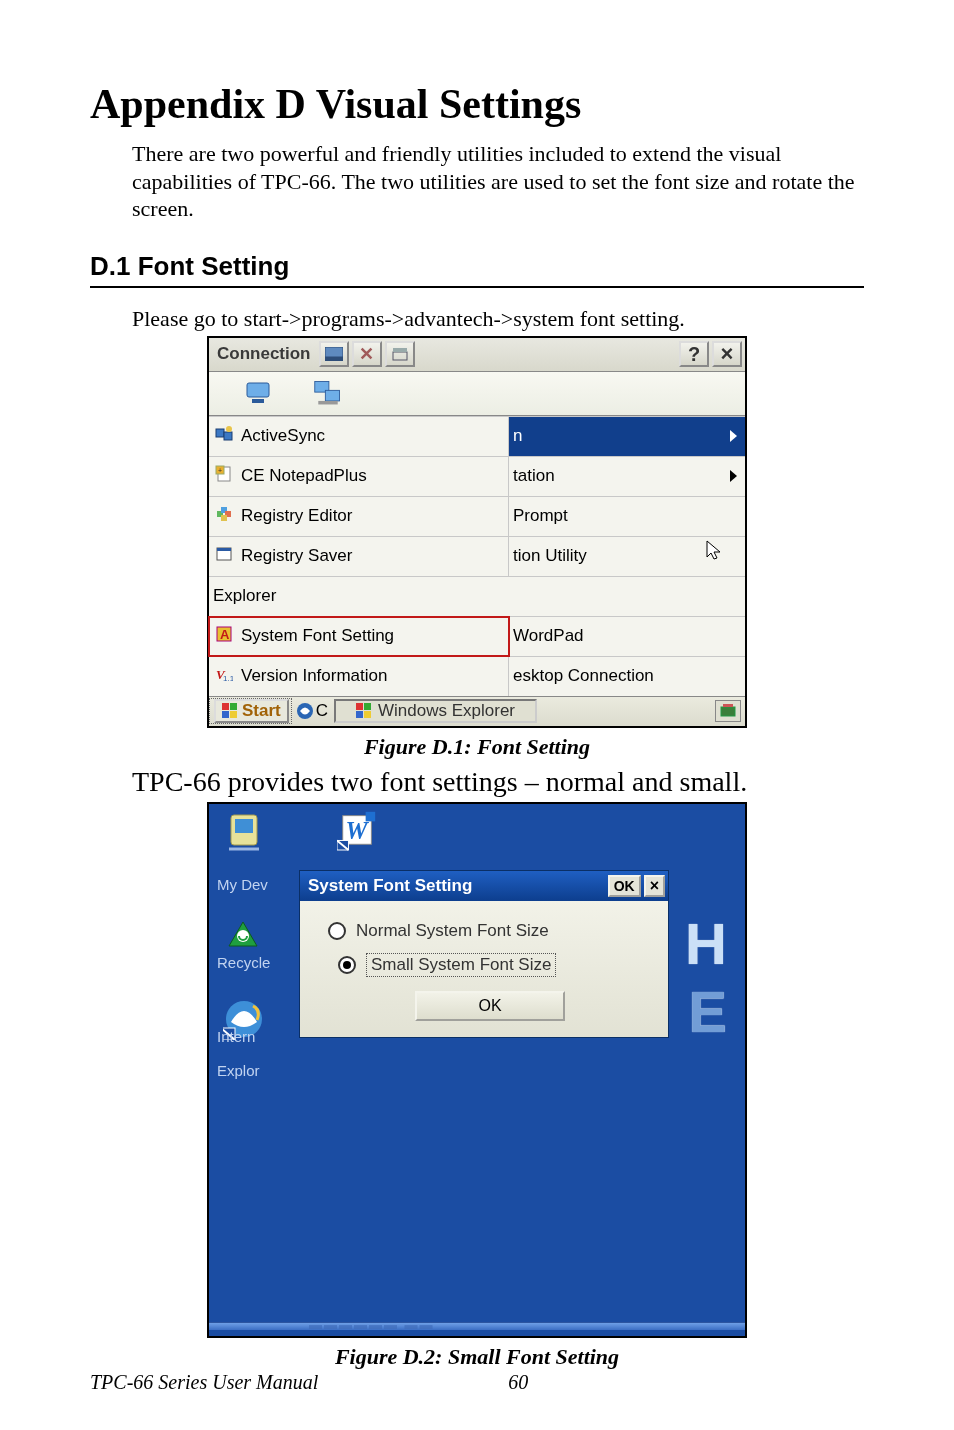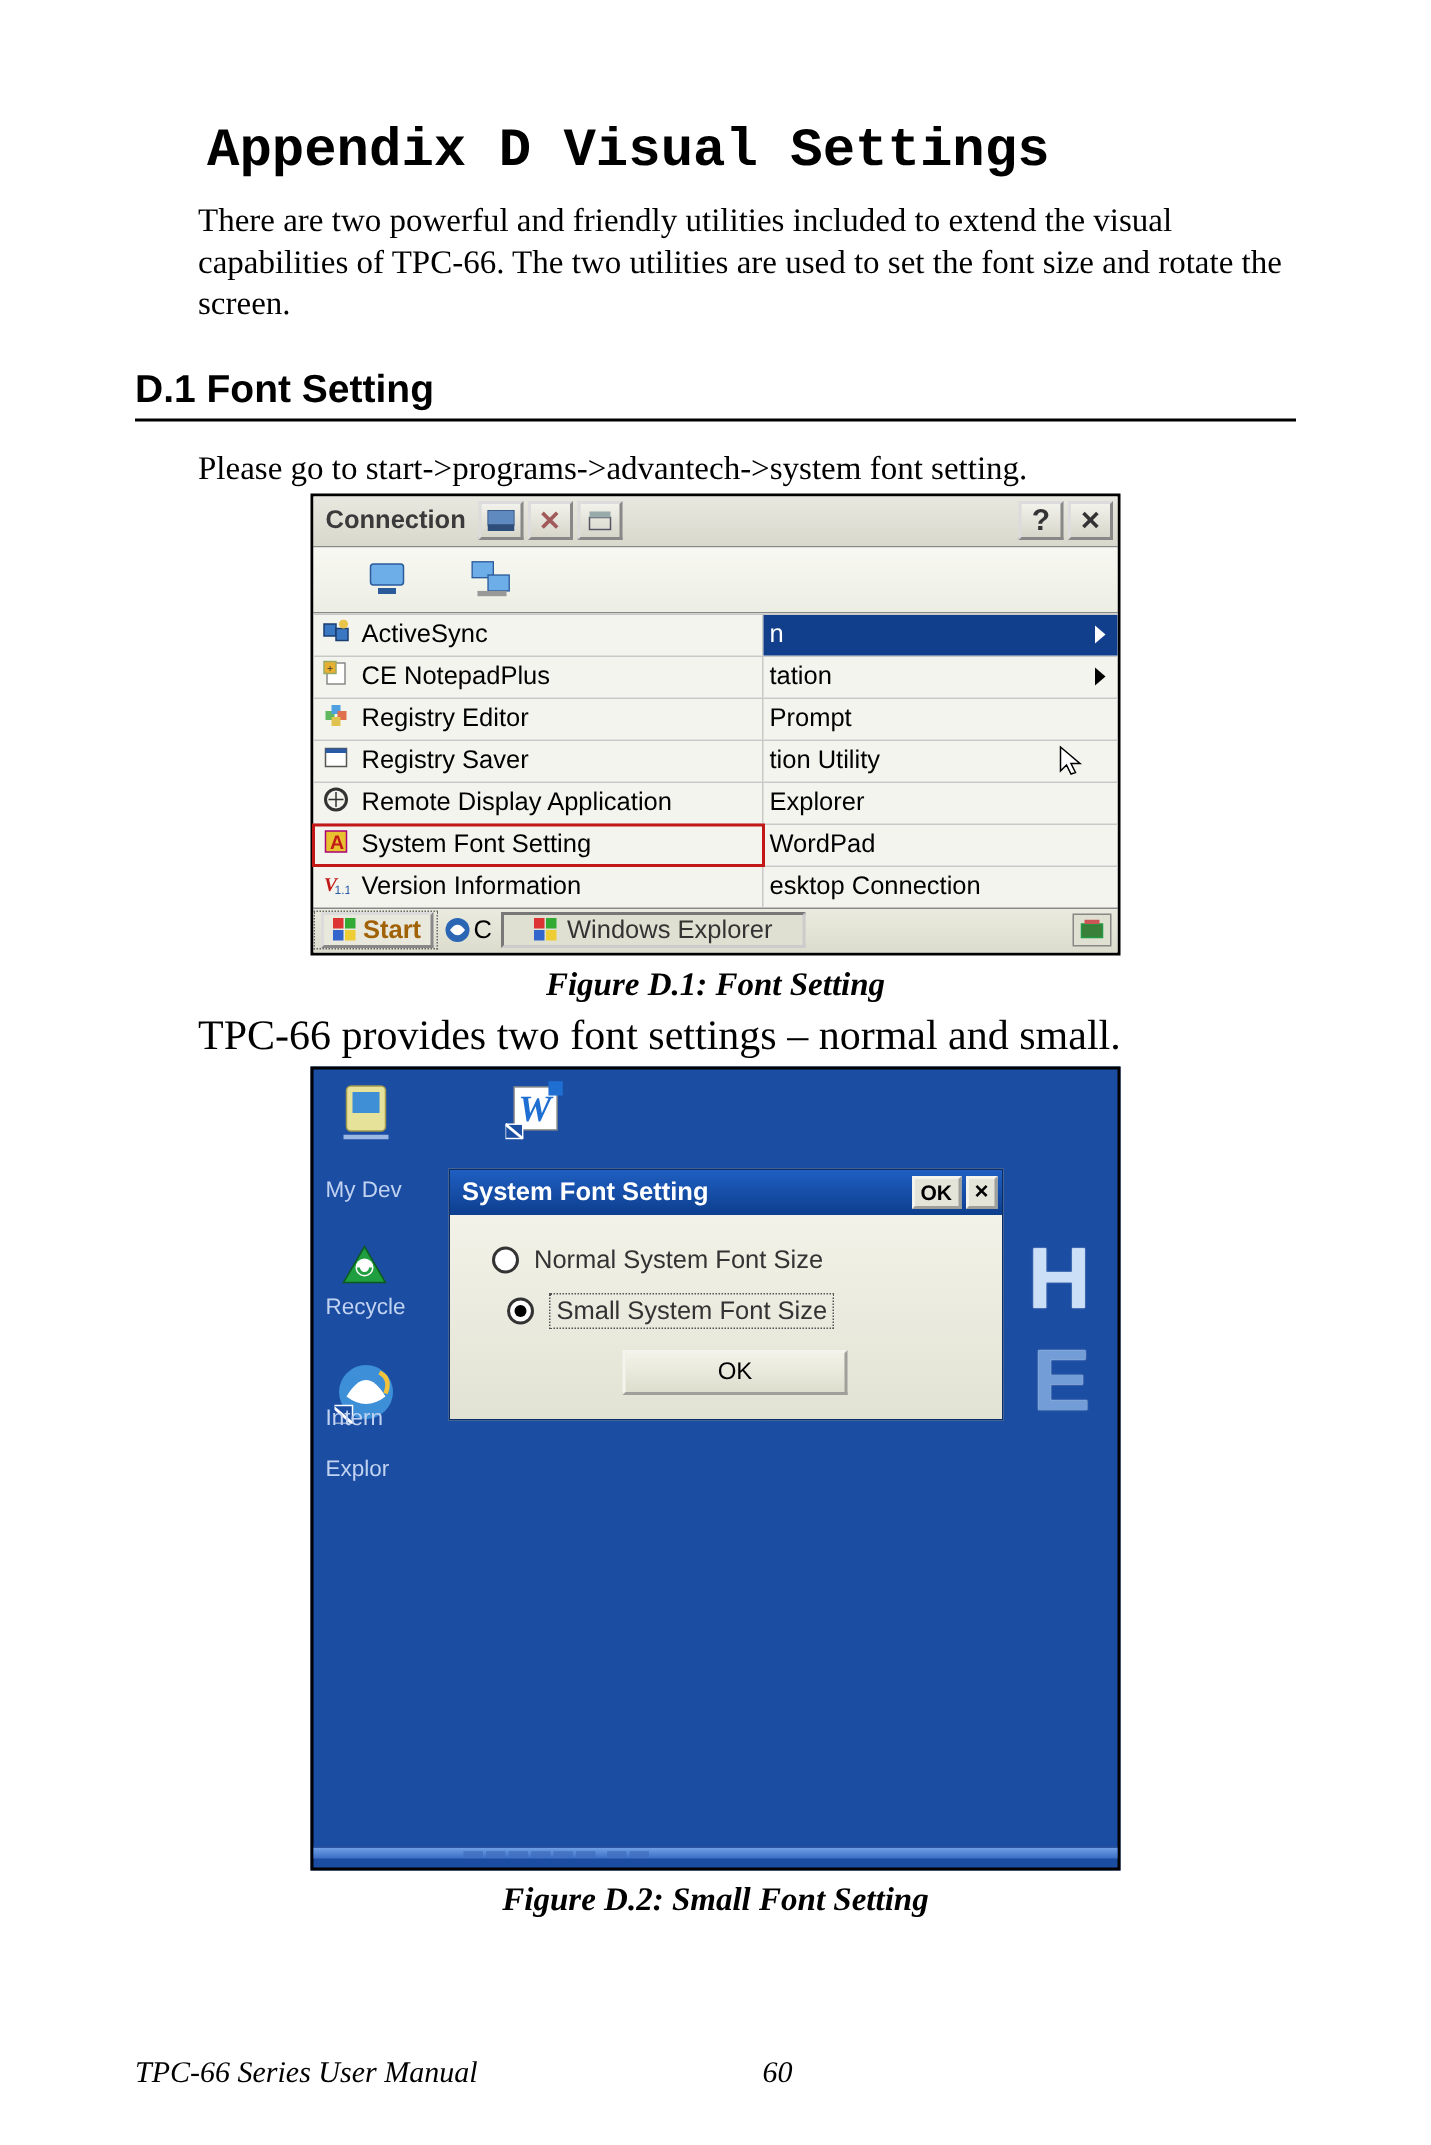--- a/index.html
+++ b/index.html
@@ -6,25 +6,24 @@
   body {
     width: 954px;
     height: 1430px;
     background: #fff;
     font-family: "Times New Roman", serif;
     padding: 80px 90px 40px 90px;
     position: relative;
     color: #000;
   }
   .appendix-title {
-    font-family: Liberation Mono, monospace;
+    font-family: Liberation Serif, serif;
     font-weight: bold;
-    font-size: 36px;
+    font-size: 42px;
     margin-bottom: 12px;
-    margin-left: 48px;
   }
   .intro-text {
     font-size: 22px;
     line-height: 1.25;
     margin-left: 42px;
     margin-bottom: 28px;
   }
   .section-head {
     font-family: Arial, Helvetica, sans-serif;
     font-weight: bold;
@@ -104,21 +103,21 @@
     background: linear-gradient(#f8f8f2,#eceee4);
     border-bottom: 1px solid #888;
     display:flex; align-items:center; gap:40px; padding-left:34px;
   }
   .mini-icon {
     width: 30px; height: 30px;
     display: inline-flex; align-items:center; justify-content:center;
   }
   .menu-row {
     display: flex;
-    height: 28px;
+    height: 40px;
     border-top: 1px solid #c8c8c8;
     align-items: center;
     background: #f4f4ee;
   }
   .menu-row .lcell {
     flex: 0 0 300px;
     display:flex; align-items:center; gap:8px;
     padding-left: 6px;
     border-right: 1px solid #c8c8c8;
     height:100%;
@@ -329,28 +328,20 @@
               <span>Registry Saver</span>
             </div>
             <div class="rcell">
               <span>tion Utility</span>
               <span class="cursor"><svg width="20" height="24" viewBox="0 0 20 24">
                   <path d="M2 2 L2 18 L6 14 L9 20 L12 19 L9 13 L15 13 Z" fill="#fff" stroke="#000"></path>
                 </svg></span>
             </div>
           </div>
           <div class="menu-row">
-            <div class="lcell">
-              <span><svg width="18" height="18" viewBox="0 0 18 18">
-                  <circle cx="9" cy="9" r="7" fill="none" stroke="#333" stroke-width="2"></circle>
-                  <line x1="4" y1="9" x2="14" y2="9" stroke="#333"></line>
-                  <line x1="9" y1="4" x2="9" y2="14" stroke="#333"></line>
-                </svg></span>
-              <span>Remote Display Application</span>
-            </div>
             <div class="rcell">
               <span>Explorer</span>
             </div>
           </div>
           <div class="menu-row hl">
             <div class="lcell">
               <span><svg width="18" height="18" viewBox="0 0 18 18">
                   <rect x="2" y="2" width="14" height="14" fill="#e8c030" stroke="#a07"></rect>
                   <text x="5" y="14" font-size="13" font-weight="bold" fill="#c21818">A</text>
                 </svg></span>

